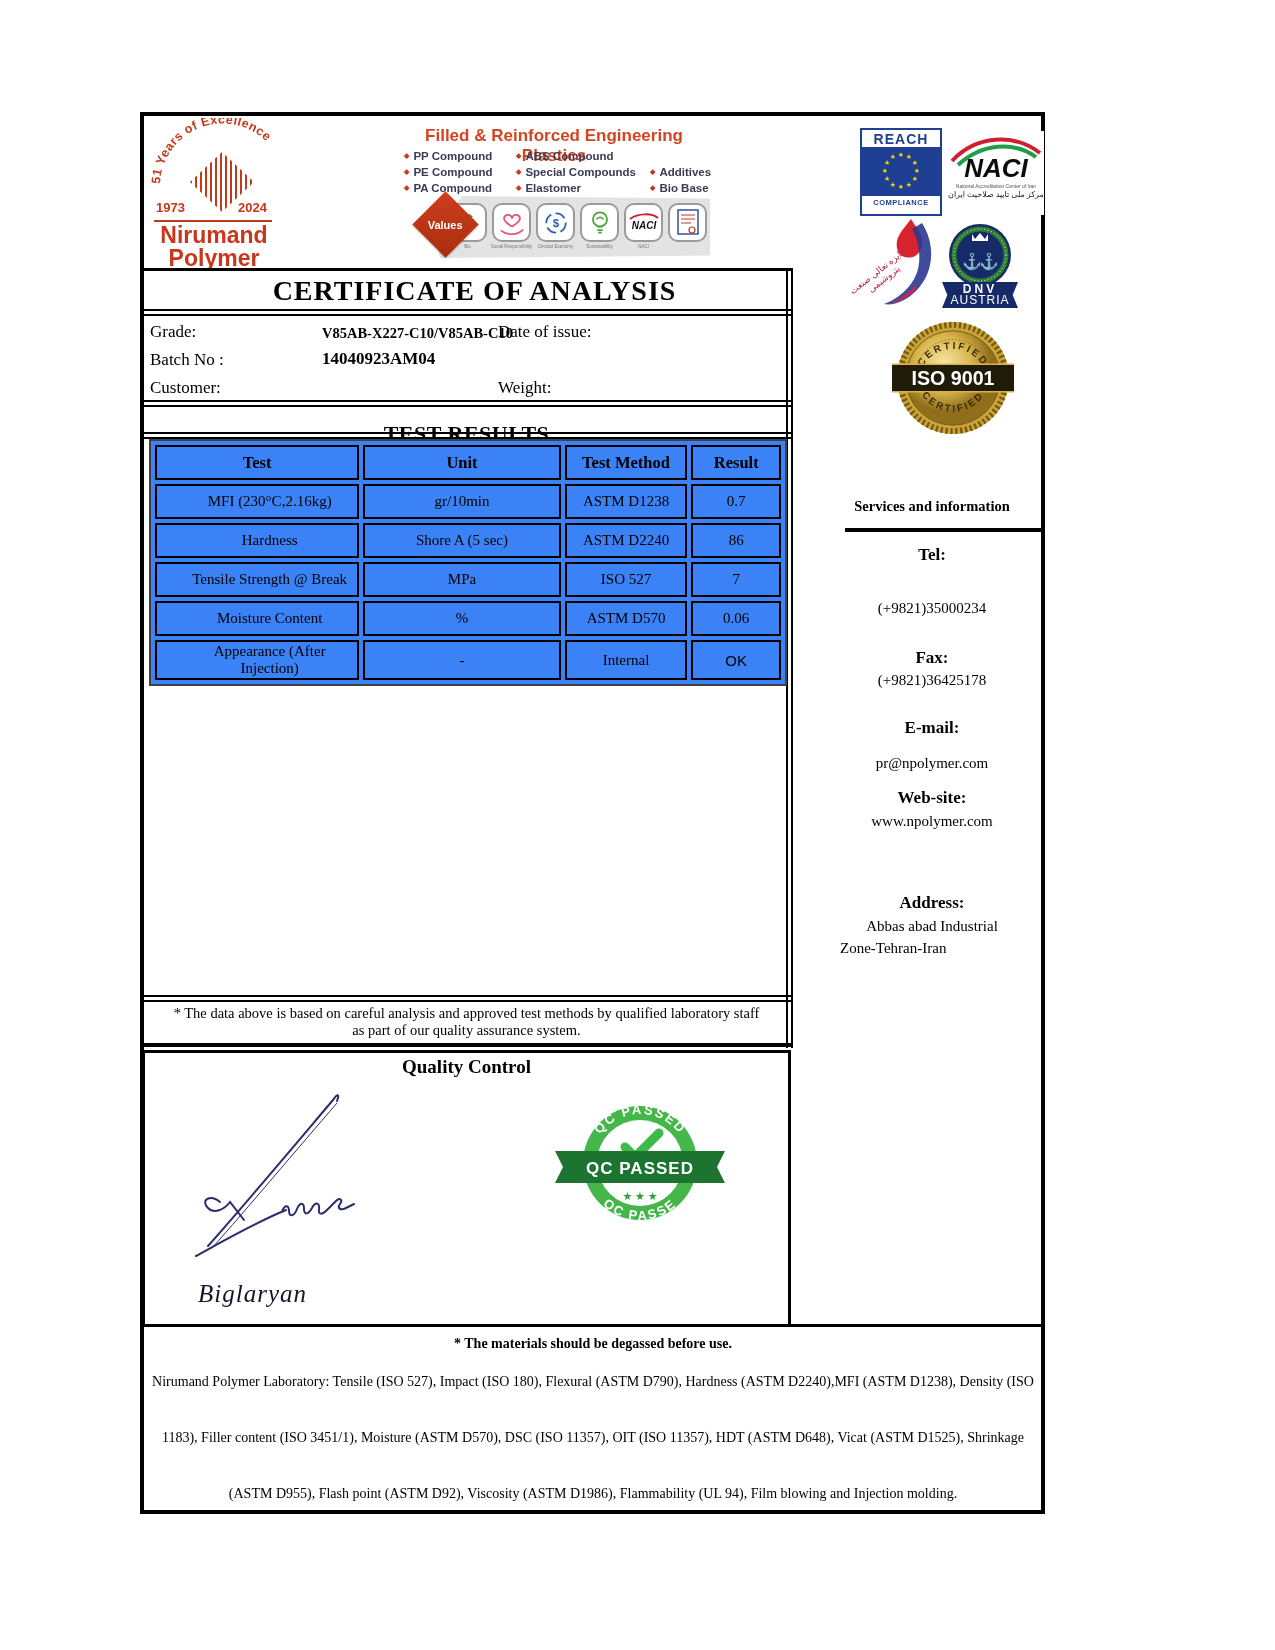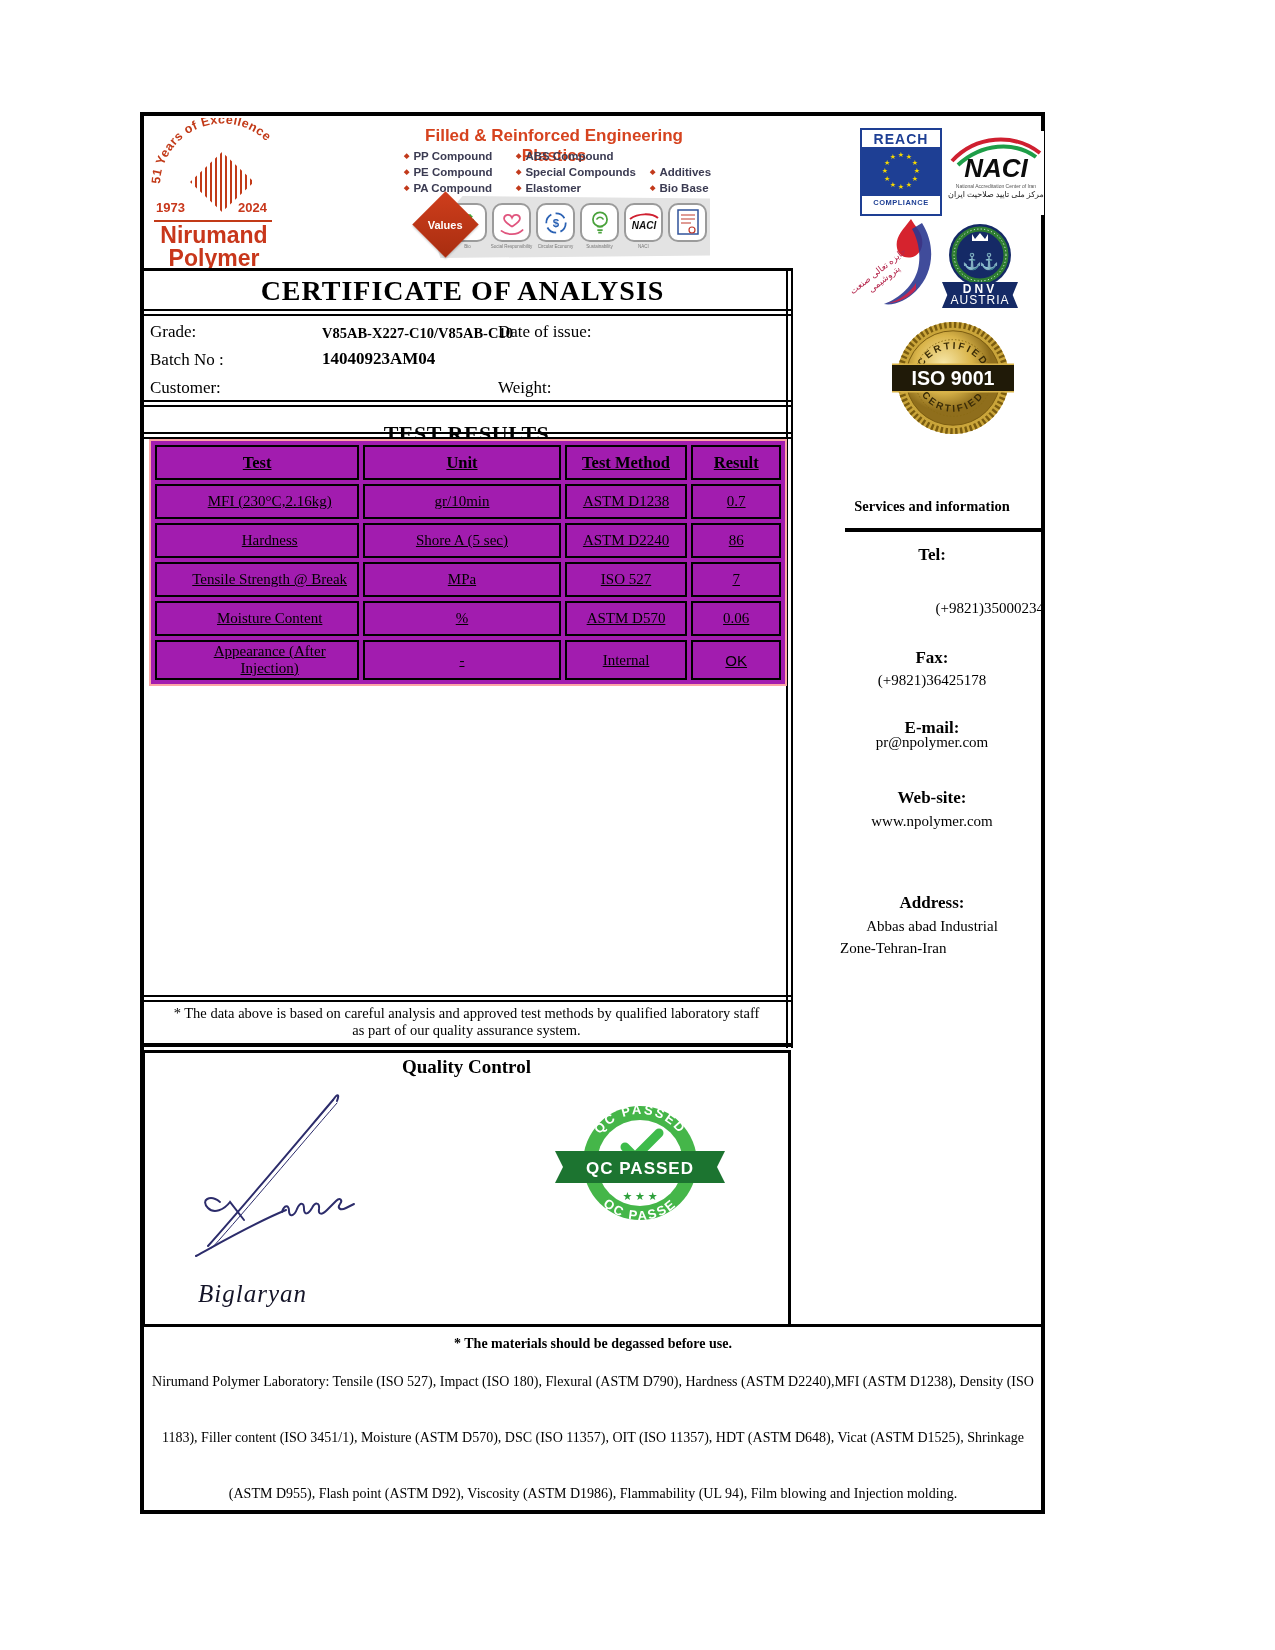--- a/index.html
+++ b/index.html
@@ -10,21 +10,21 @@
   .ctr{text-align:center;}
   .b{font-weight:bold;}
   
   .frame{left:140px;top:112px;width:905px;height:1402px;border:4px solid #000;box-sizing:border-box;}
   
   .dbl-h{border-top:7px double #000;height:0;}
   .dbl-v{border-left:7px double #000;width:0;}
   
   .flabel{font-weight:normal;font-size:17px;}
   
-  .tblwrap{border:2px solid #fca5a5;background:#a21caf;text-decoration:underline;}
+  .tblwrap{border:2px solid #404040;background:#3b82f6;}
   table.res{border-collapse:separate;border-spacing:4px;width:100%;}
   table.res td{border:2px solid #000;height:29px;font-size:15px;text-align:center;vertical-align:middle;}
   table.res td.test{text-align:center;padding-left:26px;}
   table.res tr.hd td{font-weight:bold;font-size:16.5px;text-align:center;}
   .rsans{font-family:"Liberation Sans",sans-serif;font-size:13.5px;}
   
   .sb-label{font-weight:bold;font-size:17px;text-align:center;width:224px;}
   .sb-value{font-size:15px;text-align:center;width:224px;}
   
   .bl{display:block;font-size:11.5px;font-weight:bold;color:#3b3b52;line-height:16px;white-space:nowrap;}
@@ -207,21 +207,21 @@
     <rect x="-2" y="47" width="128" height="28" fill="#201a08"></rect>
     <line x1="-2" y1="47" x2="126" y2="47" stroke="#d9b44a" stroke-width="1.5"></line>
     <line x1="-2" y1="75" x2="126" y2="75" stroke="#d9b44a" stroke-width="1.5"></line>
     <text x="62" y="68" text-anchor="middle" font-size="20" font-weight="bold" fill="#ffffff" font-family="Liberation Sans,sans-serif">ISO 9001</text>
     <text font-size="10" font-weight="bold" fill="#3a2c08" letter-spacing="2.5" font-family="Liberation Sans,sans-serif">
       <textPath href="#isoBot" startOffset="50%" text-anchor="middle">CERTIFIED</textPath>
     </text>
   </svg>
 
   <div class="a" style="left:142px;top:268px;width:649px;height:3px;background:#000;"></div>
-  <div class="a ctr b" style="left:138px;top:275px;width:649px;font-size:28px;letter-spacing:1px;">CERTIFICATE OF ANALYSIS</div>
+  <div class="a ctr b" style="left:150px;top:275px;width:649px;font-size:28px;letter-spacing:1px;">CERTIFICATE OF ANALYSIS</div>
   <div class="a dbl-h" style="left:142px;top:309px;width:649px;"></div>
 
   <div class="a dbl-v" style="left:786px;top:268px;height:780px;"></div>
 
   <div class="a flabel" style="left:150px;top:322px;">Grade:</div>
   <div class="a b" style="left:322px;top:325px;font-size:14.5px;">V85AB-X227-C10/V85AB-C10</div>
   <div class="a flabel" style="left:498px;top:322px;">Date of issue:</div>
   <div class="a flabel" style="left:150px;top:350px;">Batch No :</div>
   <div class="a b" style="left:322px;top:349px;font-size:17px;">14040923AM04</div>
   <div class="a flabel" style="left:150px;top:378px;">Customer:</div>
@@ -276,25 +276,25 @@
         <td>Internal</td>
         <td class="rsans">OK</td>
       </tr>
     </tbody>
       </table>
   </div>
 
   <div class="a b ctr" style="left:820px;top:498px;width:224px;font-size:14.5px;">Services and information</div>
   <div class="a" style="left:845px;top:528px;width:199px;height:4px;background:#000;"></div>
   <div class="a sb-label" style="left:820px;top:545px;">Tel:</div>
-  <div class="a sb-value" style="left:820px;top:600px;text-align:right;">(+9821)35000234</div>
+  <div class="a sb-value" style="left:820px;top:600px;">(+9821)35000234</div>
   <div class="a sb-label" style="left:820px;top:648px;">Fax:</div>
   <div class="a sb-value" style="left:820px;top:672px;">(+9821)36425178</div>
   <div class="a sb-label" style="left:820px;top:718px;">E-mail:</div>
-  <div class="a sb-value" style="left:820px;top:734px;">pr@npolymer.com</div>
+  <div class="a sb-value" style="left:820px;top:755px;">pr@npolymer.com</div>
   <div class="a sb-label" style="left:820px;top:788px;">Web-site:</div>
   <div class="a sb-value" style="left:820px;top:813px;">www.npolymer.com</div>
   <div class="a sb-label" style="left:820px;top:893px;">Address:</div>
   <div class="a sb-value" style="left:820px;top:918px;">Abbas abad Industrial</div>
   <div class="a sb-value" style="left:808px;top:940px;width:200px;text-align:left;padding-left:32px;">Zone-Tehran-Iran</div>
 
   <div class="a" style="left:142px;top:995px;width:649px;height:52px;border-top:7px double #000;border-bottom:4px solid #000;box-sizing:border-box;">
     <div class="ctr" style="font-size:14.5px;padding-top:3px;">* The data  above is based on careful analysis and approved test methods by qualified laboratory staff</div>
     <div class="ctr" style="font-size:14.5px;">as part of our quality assurance system.</div>
   </div>

